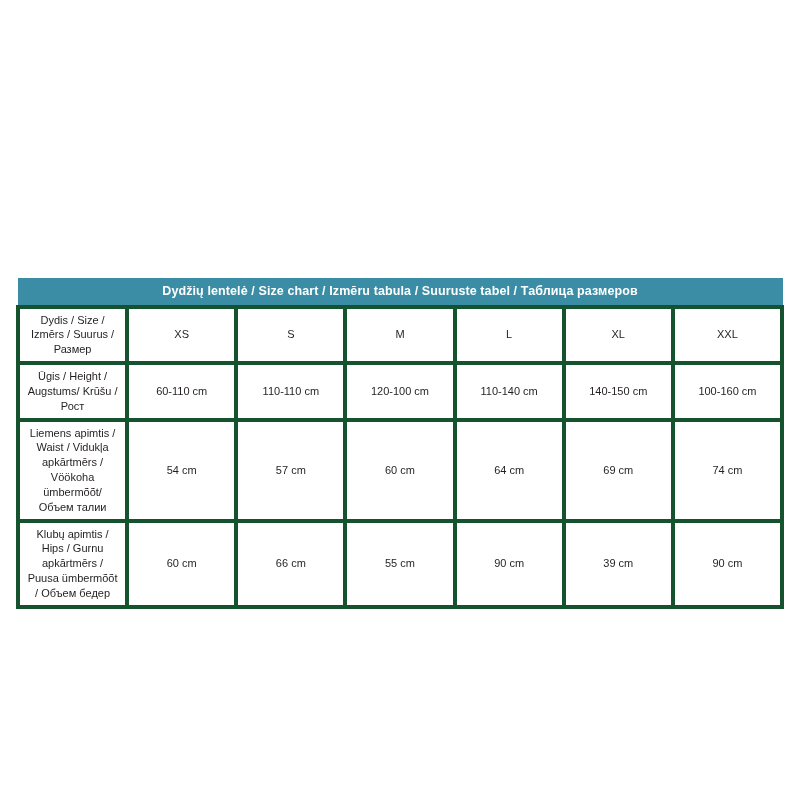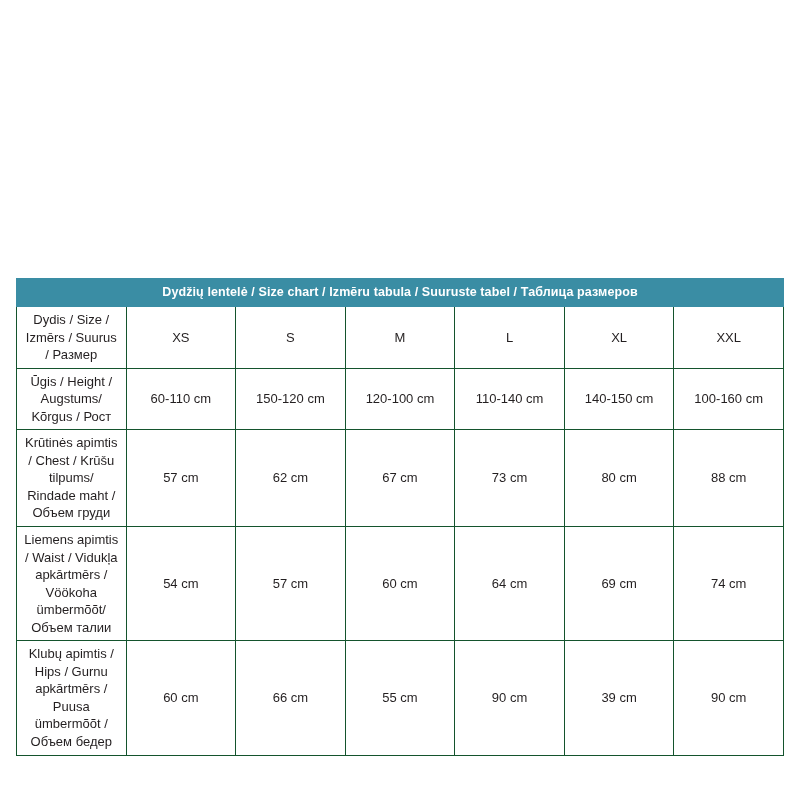--- a/index.html
+++ b/index.html
@@ -24,23 +24,23 @@
     top: 278px;
     width: 768px;
   }
   table.size-chart {
     width: 768px;
     border-collapse: collapse;
     table-layout: fixed;
   }
   table.size-chart td,
   table.size-chart th {
-    border: 1px solid #14532d;
+    border: 4px solid #14532d;
     padding: 4px 6px;
-    font-size: 13px;
+    font-size: 11px;
     color: #231f20;
     text-align: center;
     vertical-align: middle;
     line-height: 1.35;
     box-sizing: border-box;
   }
   tr.title-row th {
     background: #3a8da4;
     color: #ffffff;
     font-weight: bold;
@@ -78,38 +78,29 @@
           <td class="label-cell">Dydis / Size / Izmērs / Suurus / Размер</td>
           <td class="size-head col-size">XS</td>
           <td class="size-head col-size">S</td>
           <td class="size-head col-size">M</td>
           <td class="size-head col-size">L</td>
           <td class="size-head col-size">XL</td>
           <td class="size-head col-size">XXL</td>
         </tr>
 
         <tr class="data-row">
-          <td class="label-cell">Ūgis / Height / Augstums/ Kõrgus / Рост</td>
+          <td class="label-cell">Ūgis / Height / Augstums/ Krūšu / Рост</td>
           <td class="col-size">60-110 cm</td>
-          <td class="col-size">150-120 cm</td>
+          <td class="col-size">110-110 cm</td>
           <td class="col-size">120-100 cm</td>
           <td class="col-size">110-140 cm</td>
           <td class="col-size">140-150 cm</td>
           <td class="col-size">100-160 cm</td>
         </tr>
 
-        <tr class="data-row">
-          <td class="label-cell">Krūtinės apimtis / Chest / Krūšu tilpums/ Rindade maht / Объем груди</td>
-          <td class="col-size">57 cm</td>
-          <td class="col-size">62 cm</td>
-          <td class="col-size">67 cm</td>
-          <td class="col-size">73 cm</td>
-          <td class="col-size">80 cm</td>
-          <td class="col-size">88 cm</td>
-        </tr>
 
         <tr class="data-row">
           <td class="label-cell">Liemens apimtis / Waist / Vidukļa apkārtmērs / Vöökoha ümbermõõt/ Объем талии</td>
           <td class="col-size">54 cm</td>
           <td class="col-size">57 cm</td>
           <td class="col-size">60 cm</td>
           <td class="col-size">64 cm</td>
           <td class="col-size">69 cm</td>
           <td class="col-size">74 cm</td>
         </tr>

